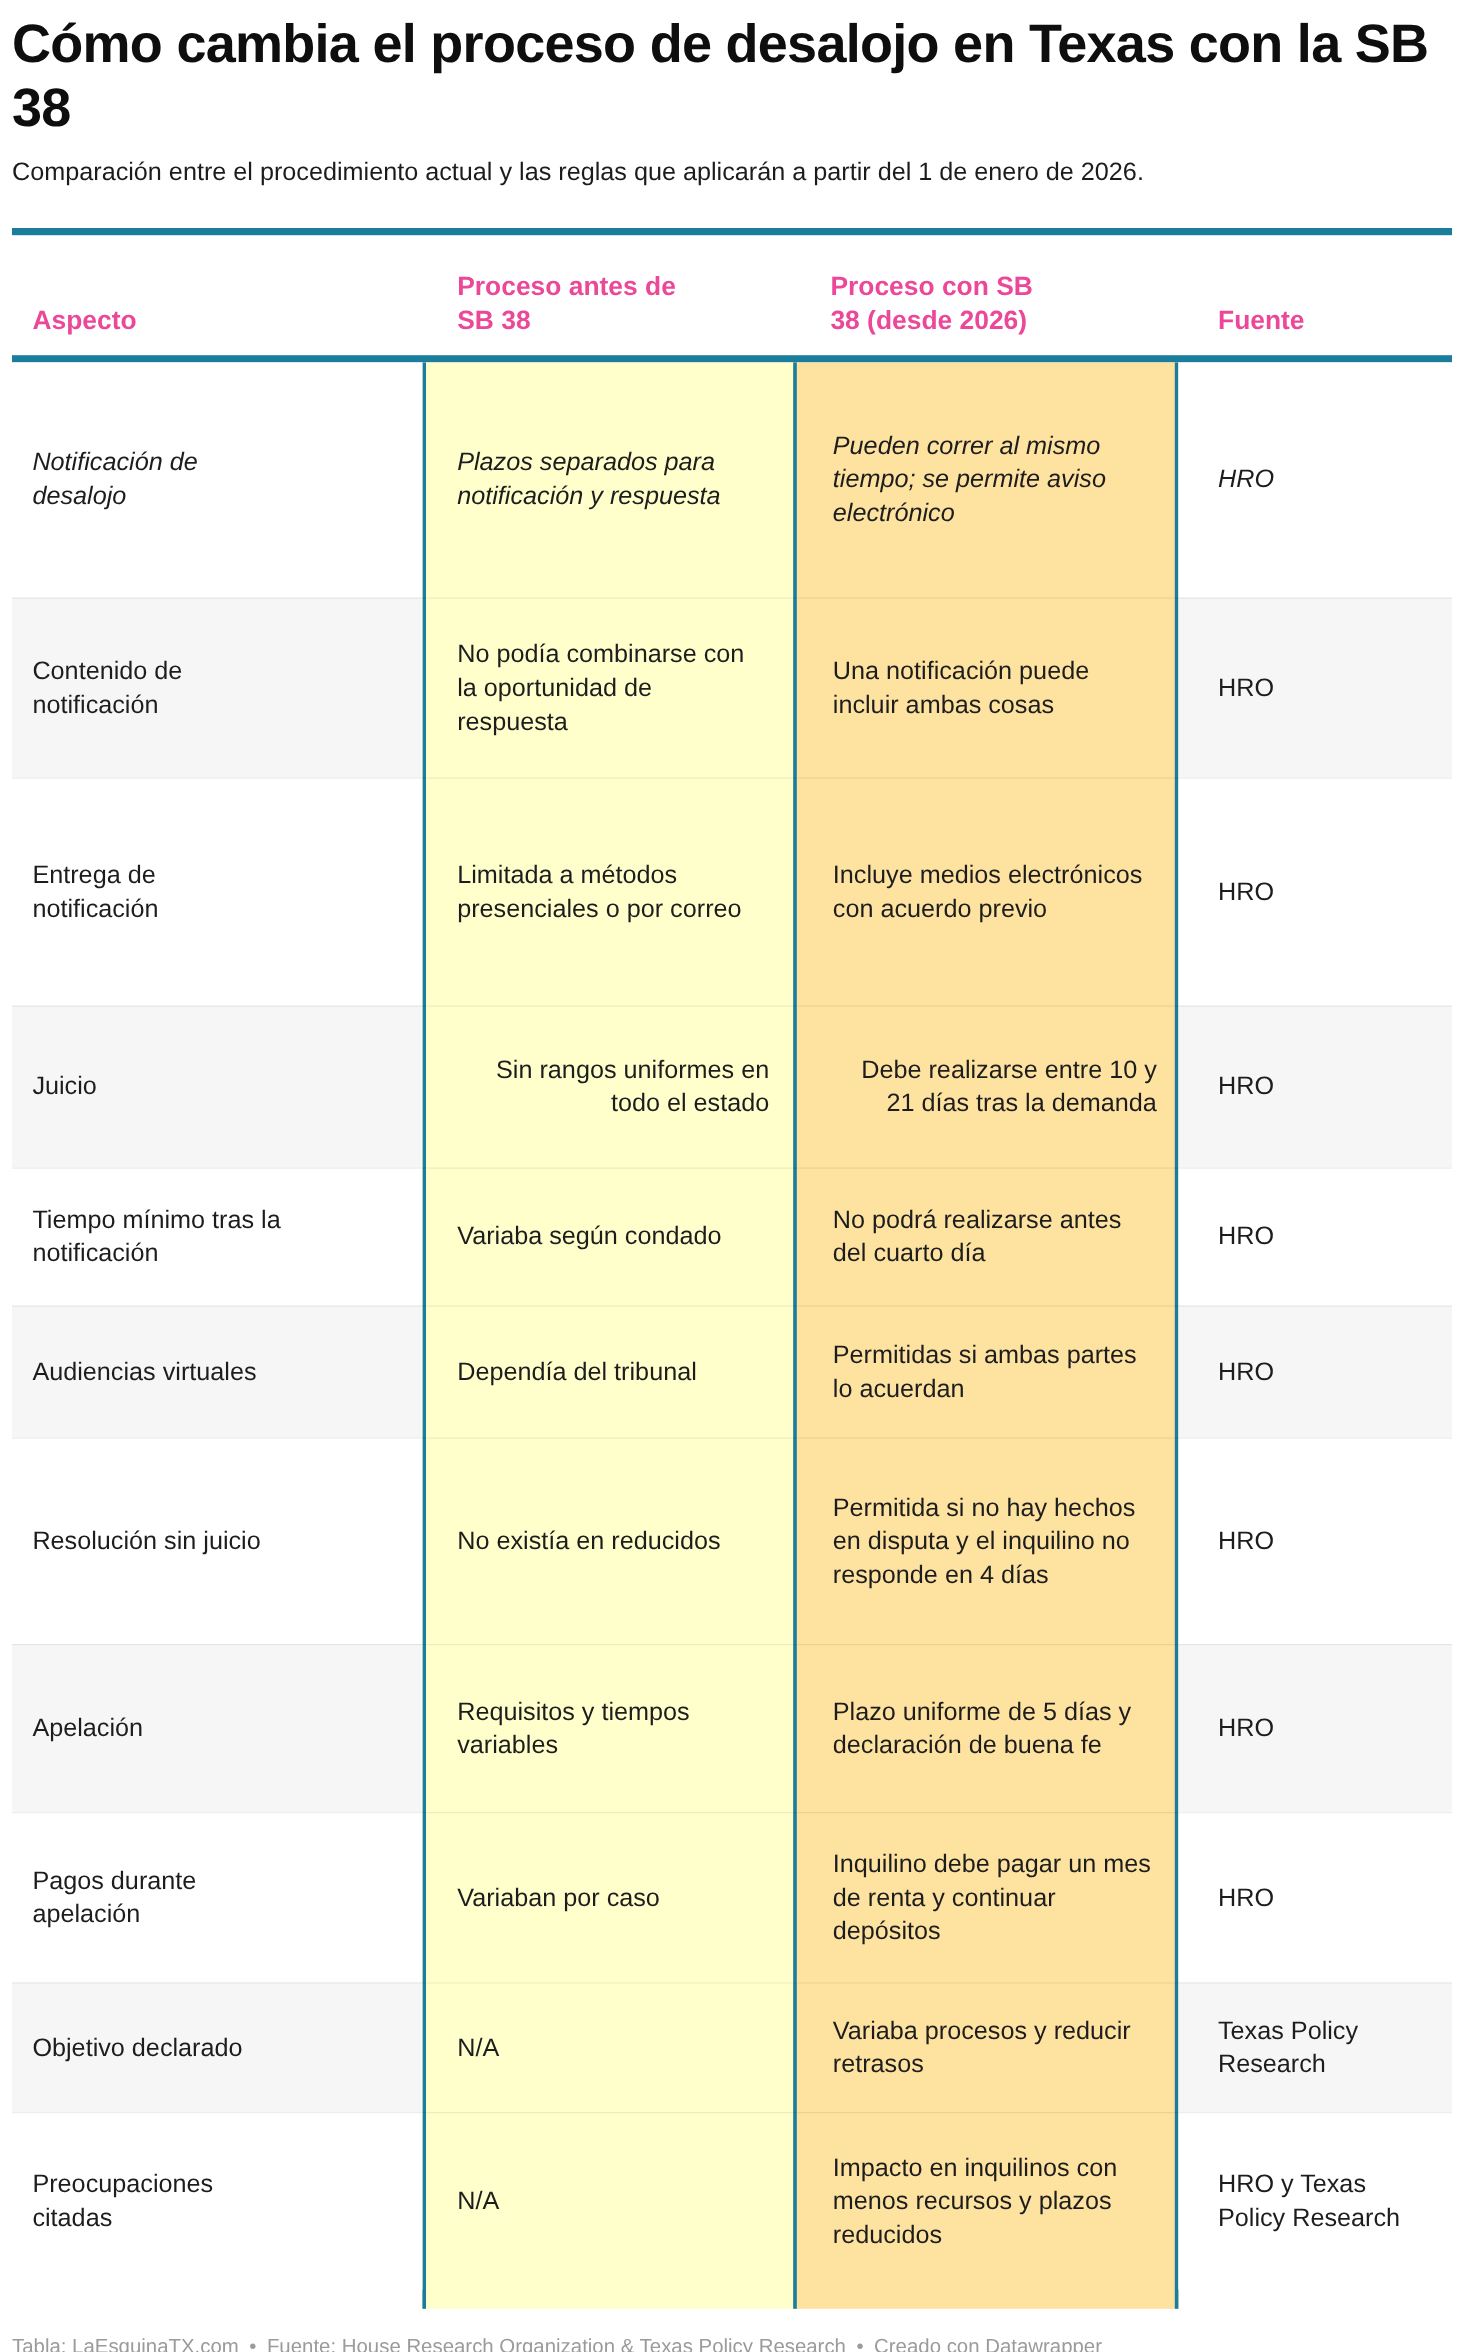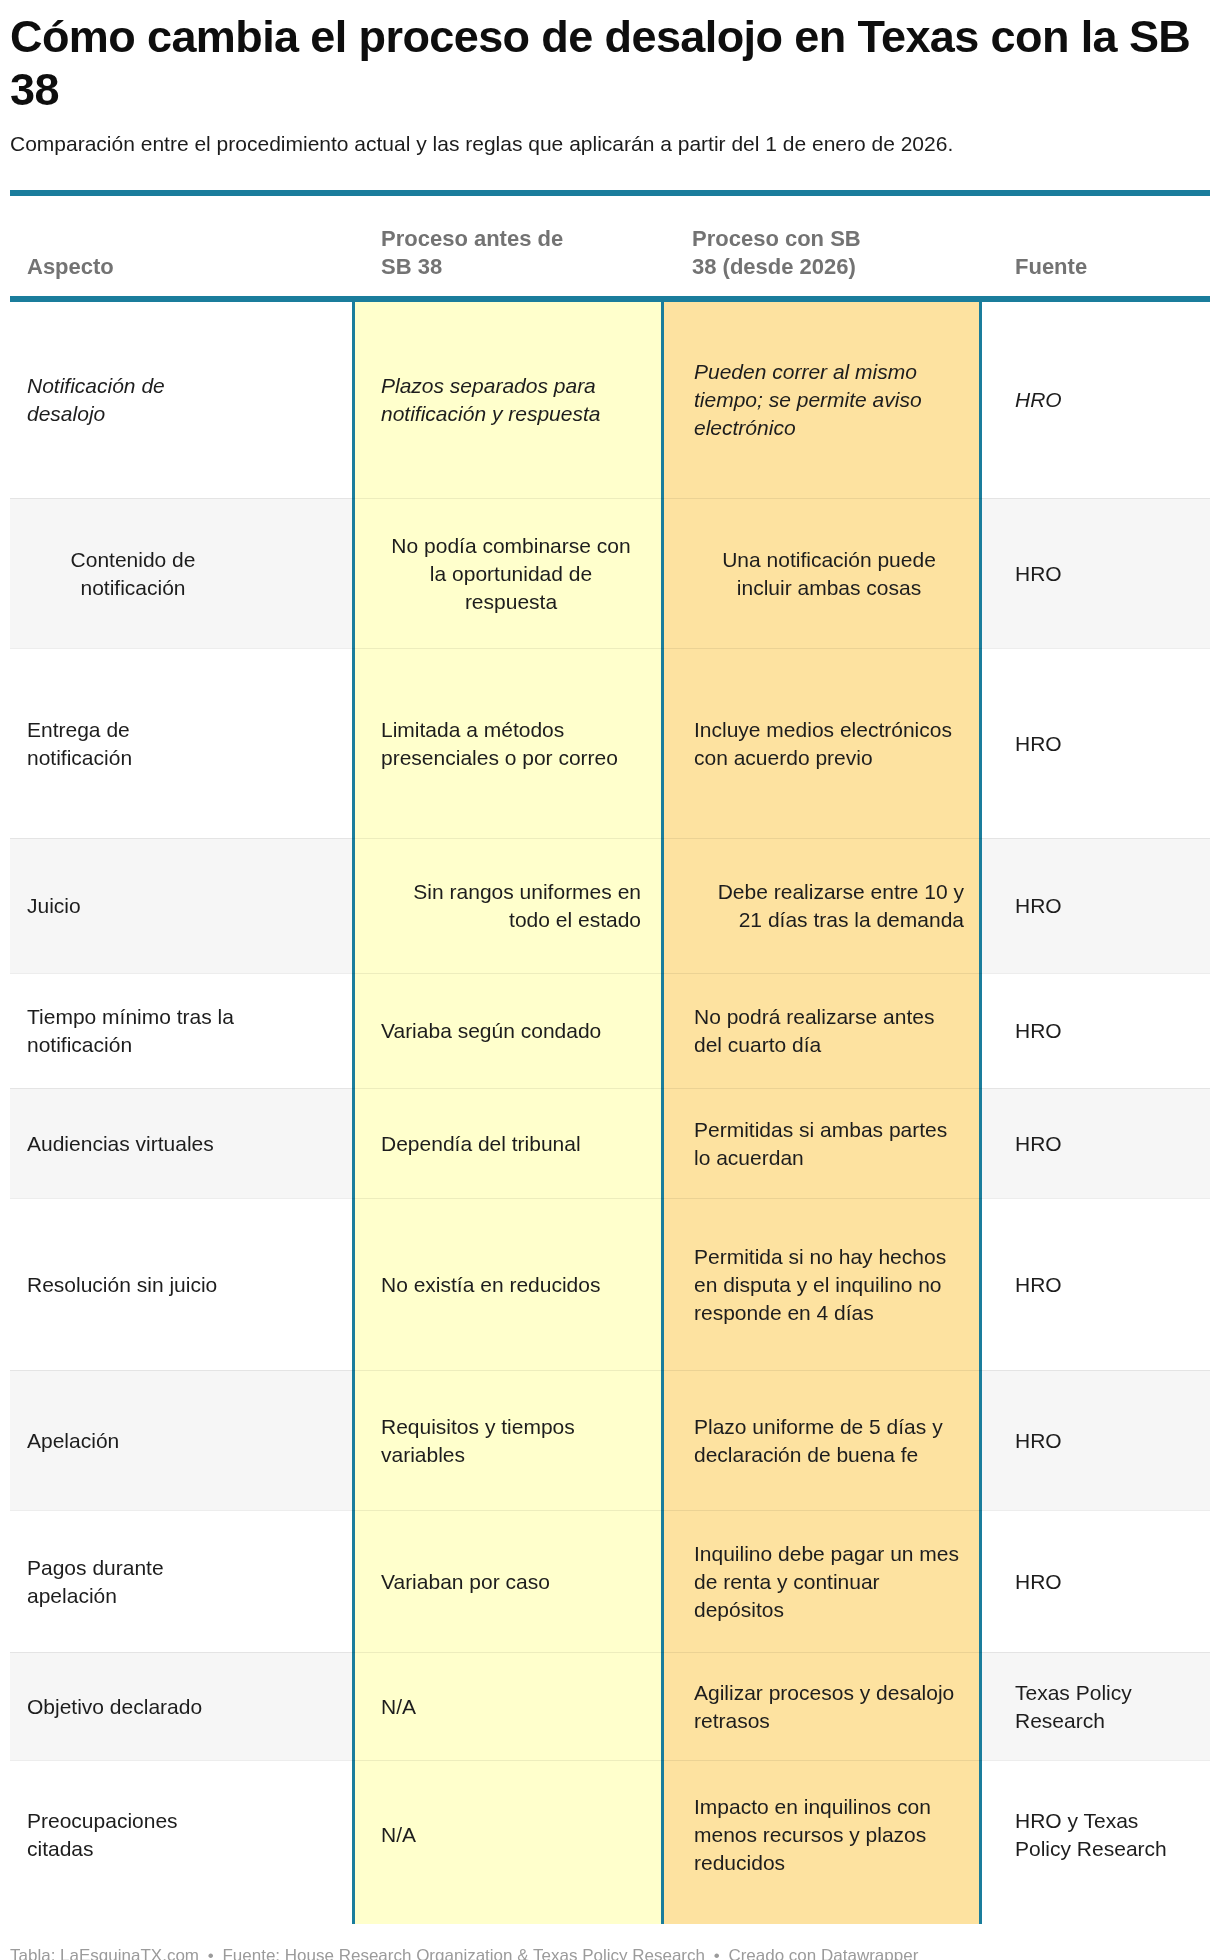--- a/index.html
+++ b/index.html
@@ -24,21 +24,21 @@
 
   
   .table-wrap{margin:0 10px;width:1200px;}
   .teal-bar{height:6px;width:1200px;}
   .thead{
     display:grid;grid-template-columns:342px 309px 321px 228px;
     height:100px;
   }
   .thead .th{
     display:flex;align-items:flex-end;box-sizing:border-box;
-    font-size:22px;font-weight:bold;color:#737373;line-height:1.25;
+    font-size:22px;font-weight:bold;color:#ec4899;line-height:1.25;
     padding-bottom:16px;
   }
   .th.h0{padding-left:17px;}
   .th.h1{padding-left:29px;}
   .th.h2{padding-left:31px;}
   .th.h3{padding-left:33px;}
   .th.h1 span{max-width:190px;display:block;}
   .th.h2 span{max-width:178px;display:block;}
 
   .rows-wrap{position:relative;padding-bottom:16px;}
@@ -59,21 +59,21 @@
   .row:nth-child(even) .c3{background:#f6f6f6;}
   .row:nth-child(odd) .c0,
   .row:nth-child(odd) .c3{background:#ffffff;}
   
   .row + .row .c0,
   .row + .row .c3{border-top:1px solid rgba(0,0,0,0.07);}
   .row + .row .c1,
   .row + .row .c2{border-top:1px solid rgba(0,0,0,0.07);}
   
   .rows .row:nth-child(1){min-height:196px;font-style:italic;}
-  .rows .row:nth-child(2){min-height:150px;text-align:center;}
+  .rows .row:nth-child(2){min-height:150px;}
   .rows .row:nth-child(3){min-height:190px;}
   .rows .row:nth-child(4){min-height:135px;text-align:right;}
   .rows .row:nth-child(5){min-height:115px;}
   .rows .row:nth-child(6){min-height:110px;}
   .rows .row:nth-child(7){min-height:172px;}
   .rows .row:nth-child(8){min-height:140px;}
   .rows .row:nth-child(9){min-height:142px;}
   .rows .row:nth-child(10){min-height:108px;}
   .rows .row:nth-child(11){min-height:148px;}
 
@@ -245,21 +245,21 @@
             </div>
           </div>
           <div class="row">
             <div class="cell c0">
               <span>Objetivo declarado</span>
             </div>
             <div class="cell c1">
               <span>N/A</span>
             </div>
             <div class="cell c2">
-              <span>Agilizar procesos y desalojo retrasos</span>
+              <span>Variaba procesos y reducir retrasos</span>
             </div>
             <div class="cell c3">
               <span>Texas Policy Research</span>
             </div>
           </div>
           <div class="row">
             <div class="cell c0">
               <span>Preocupaciones citadas</span>
             </div>
             <div class="cell c1">

